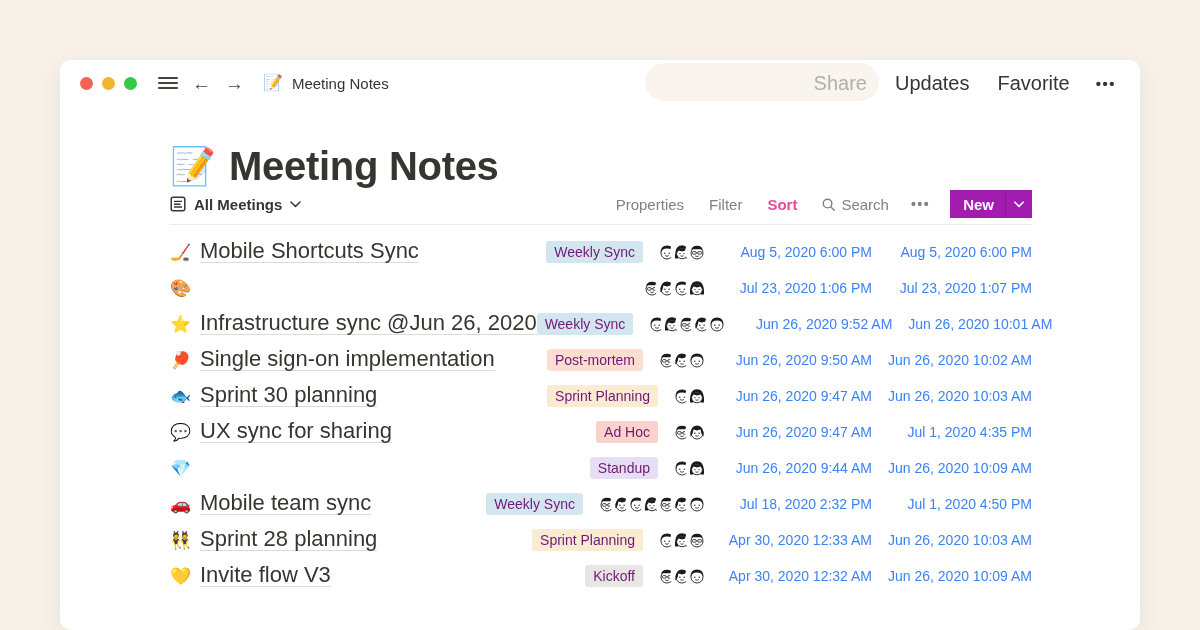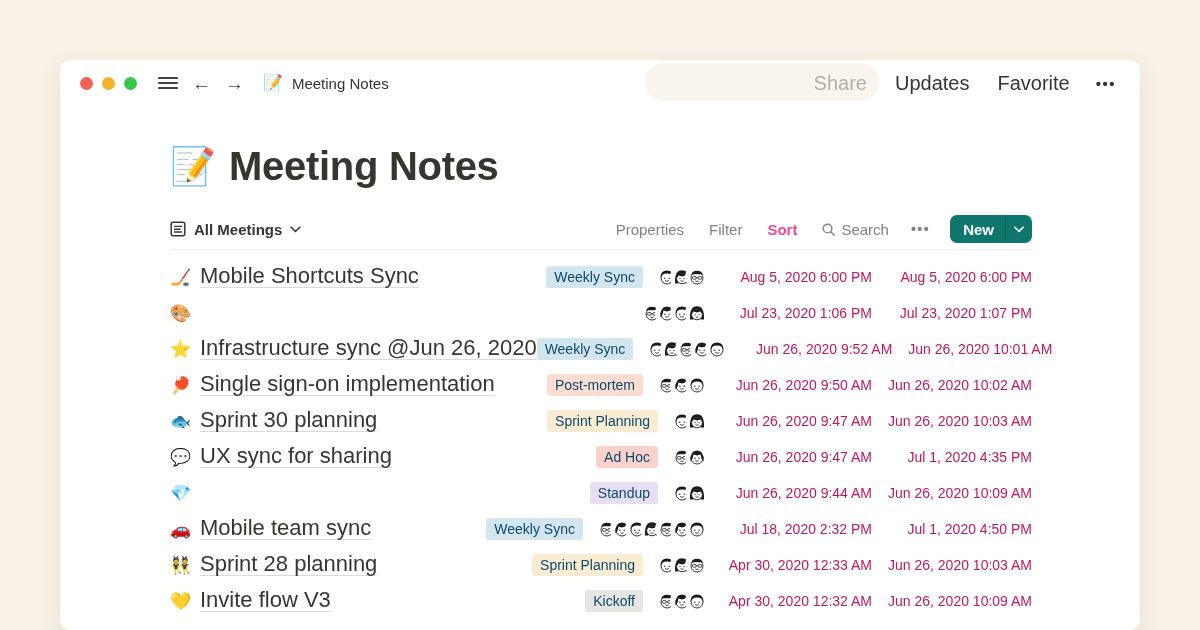--- a/index.html
+++ b/index.html
@@ -23,49 +23,49 @@
   .tb-spacer { flex:1; }
   .tb-action { font-size:20px; color:#37352F; margin-left:28px; cursor:default; }
   .tb-more { margin-left:26px; font-size:15px; font-weight:bold; letter-spacing:1.5px; color:#37352F; }
 
   
   .content { padding:0 108px 0 110px; }
   .page-header { margin-top:38px; display:flex; align-items:center; gap:13px; }
   .page-emoji { font-size:37px; line-height:1; }
   .page-title { font-size:40px; font-weight:700; color:#37352F; letter-spacing:-0.3px; }
 
-  .toolbar { margin-top:25px; display:flex; align-items:center; height:30px;text-align:right; }
+  .toolbar { display:flex; align-items:center; height:30px;text-align:right; }
   .view-switcher { display:flex; align-items:center; gap:8px; cursor:default; }
   .view-label { font-size:15px; font-weight:700; color:#37352F; }
   .toolbar-spacer { flex:1; }
   .menu-item { font-size:15px; color:#84817A; margin-left:25px; cursor:default; }
   .menu-item.active { color:#ec4899;font-weight:bold; }
   .search { display:flex; align-items:center; gap:5px; margin-left:24px; color:#84817A; font-size:15px; }
   .more-dots { margin-left:22px; color:#84817A; font-weight:bold; letter-spacing:1.5px; font-size:14px; }
-  .new-btn { margin-left:20px; display:flex; align-items:stretch; background:#0f766e; border-radius:7px;
+  .new-btn { margin-left:20px; display:flex; align-items:stretch; background:#a21caf; border-radius:0;
              color:#fff; height:28px; overflow:hidden; }
   .new-main { display:flex; align-items:center; padding:0 11px 0 13px; font-size:15px; font-weight:700; }
   .new-divider { width:1px; background:rgba(0,0,0,.14); }
   .new-chevron { display:flex; align-items:center; padding:0 8px; }
 
   .divider { height:1px; background:#EDECE9; margin-top:5px; }
 
   
   .rows { margin-top:9px; }
   .row { height:36px; display:flex; align-items:center; }
   .row-emoji { width:30px; font-size:17px; line-height:1; flex-shrink:0; }
   .row-title { font-size:22px; color:#37352F; line-height:20px; border-bottom:1px solid rgba(55,53,47,.18);
                padding-bottom:1px; white-space:nowrap; cursor:default; }
   .row-fill { flex:1; }
-  .tag { font-size:14px; color:#0c4a6e; padding:3px 8px; border-radius:3px; margin-right:14px; white-space:nowrap; }
+  .tag { font-size:14px; color:#701a75; padding:3px 8px; border-radius:3px; margin-right:14px; white-space:nowrap; }
   .avatars { display:flex; margin-right:10px; }
   .avatar { width:20px; height:20px; border-radius:50%; background:#fff; box-shadow:0 0 0 2px #fff; flex-shrink:0; }
   .avatar + .avatar { margin-left:-5px; }
   .avatar svg { display:block; width:20px; height:20px; }
-  .date-col { width:155px; text-align:right; font-size:14px; color:#be185d; white-space:nowrap; flex-shrink:0; }
+  .date-col { width:155px; text-align:right; font-size:14px; color:#3b82f6; white-space:nowrap; flex-shrink:0; }
   .date-col.second { width:150px; margin-left:10px; }
 </style>
 </head>
 <body>
 
 <div class="window">
 
   <div class="titlebar">
     <div class="blob"></div>
     <div class="lights">

